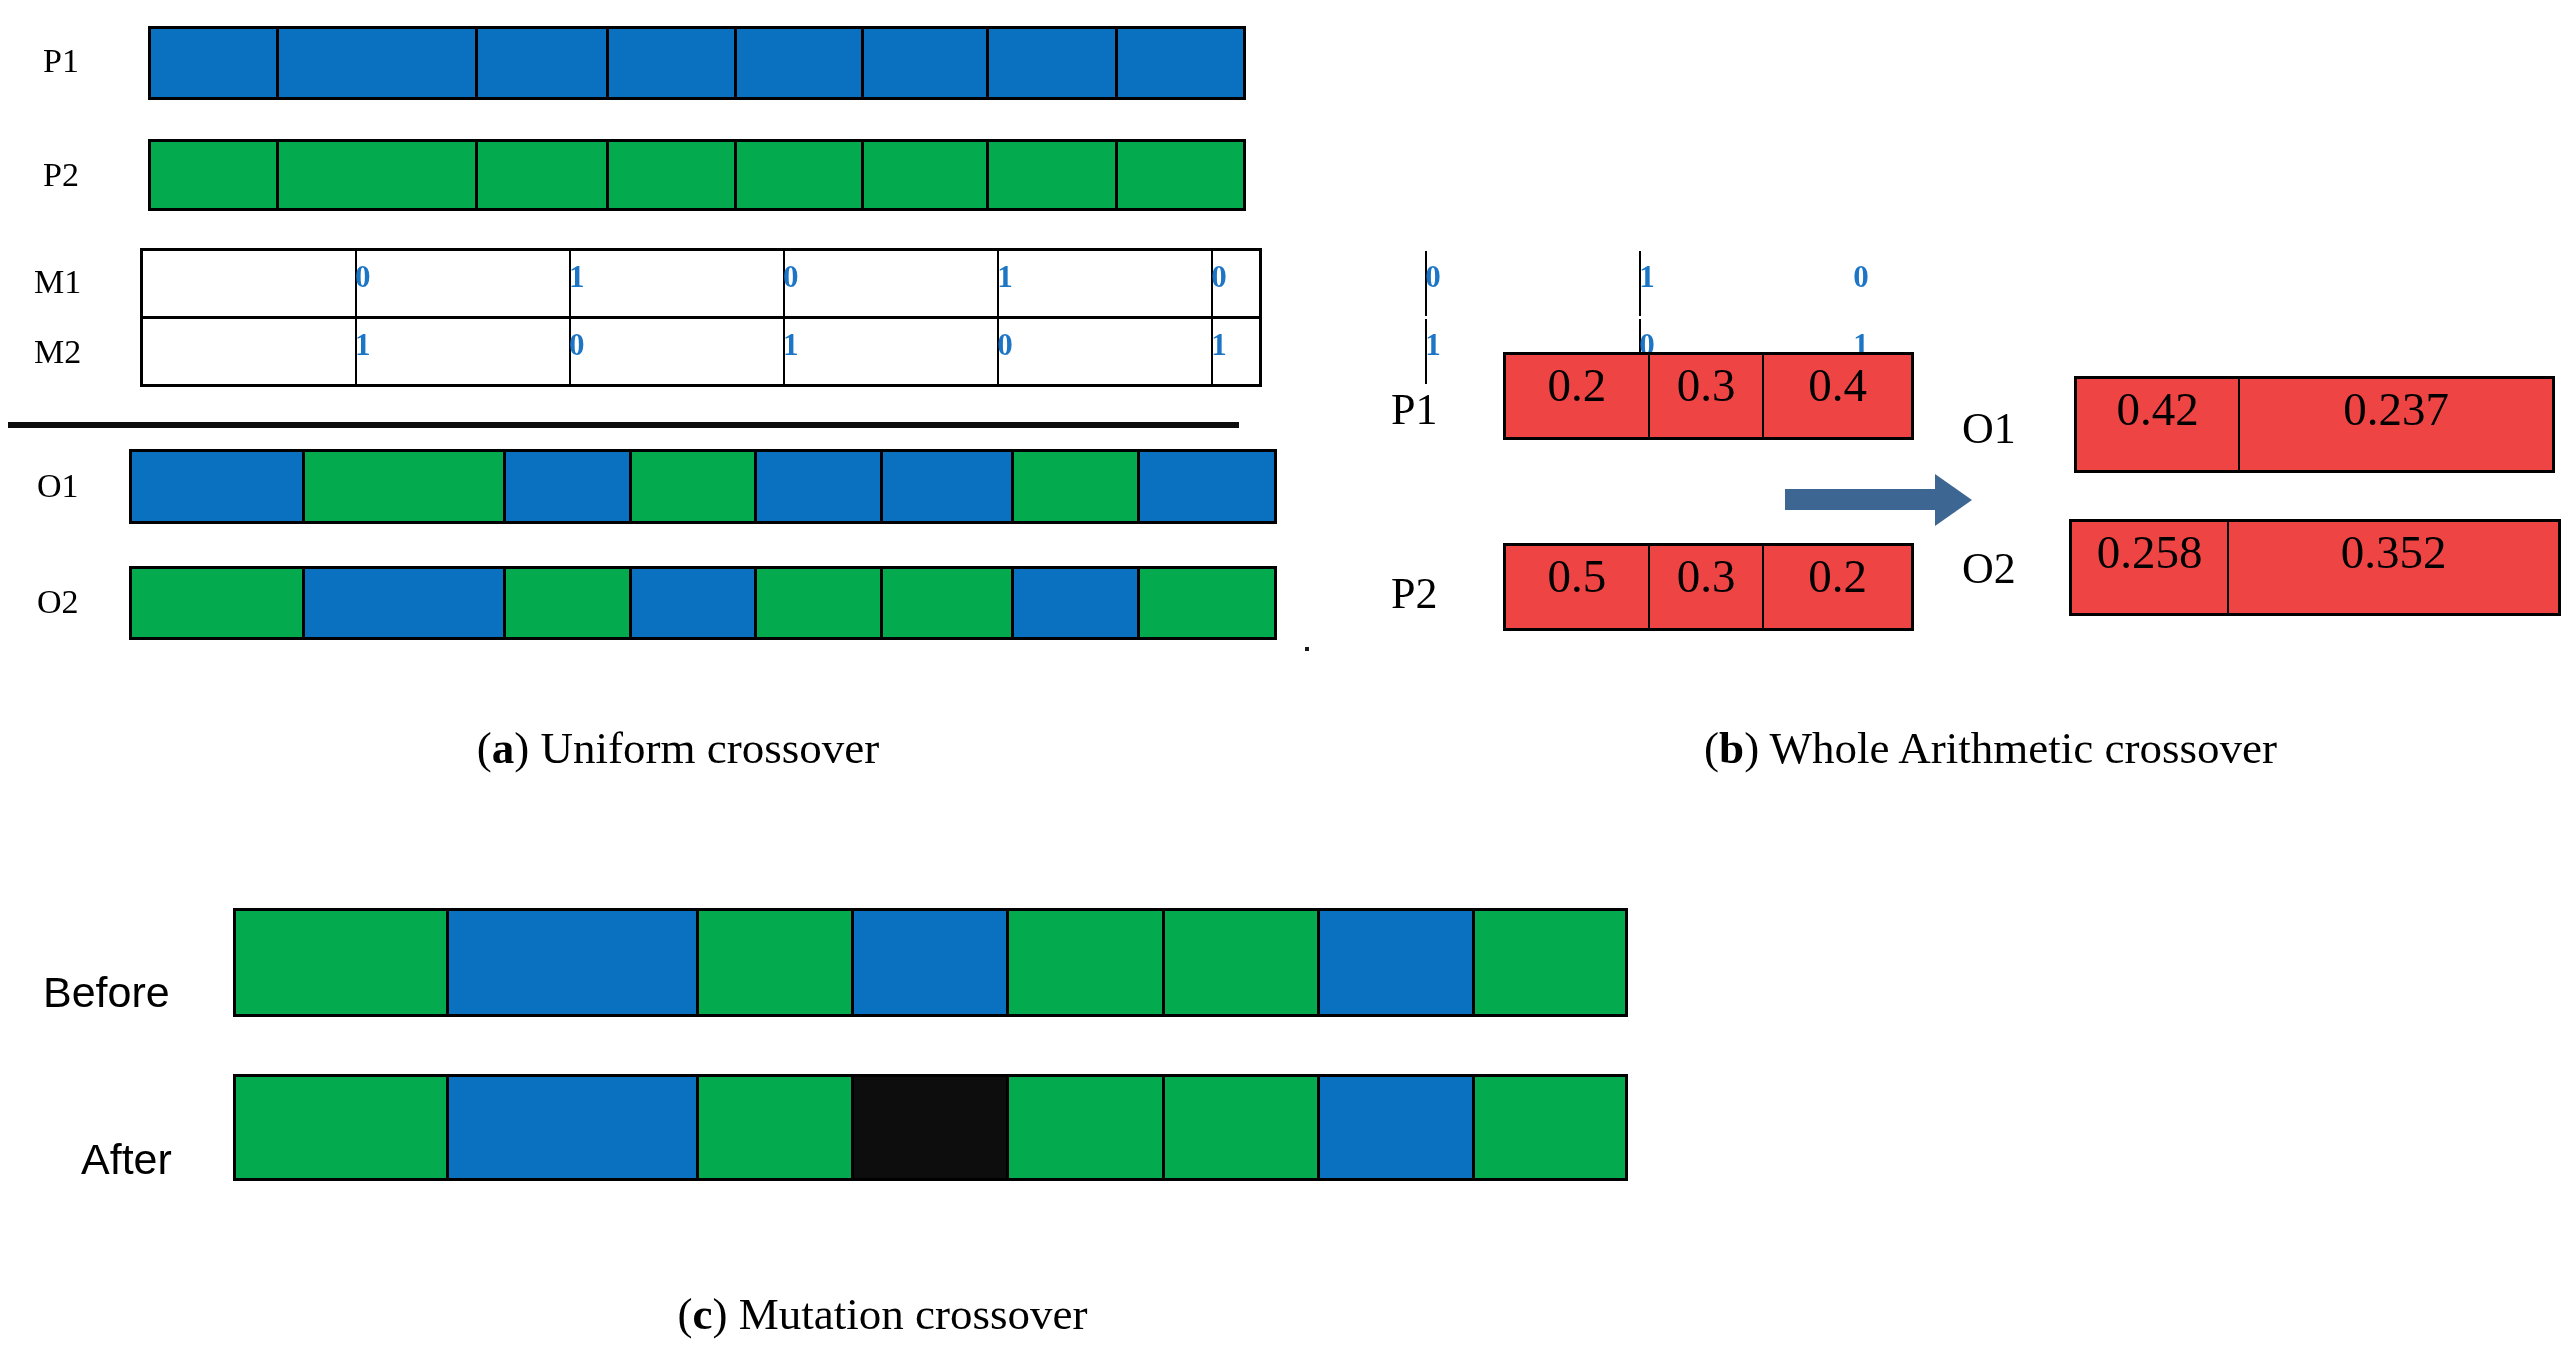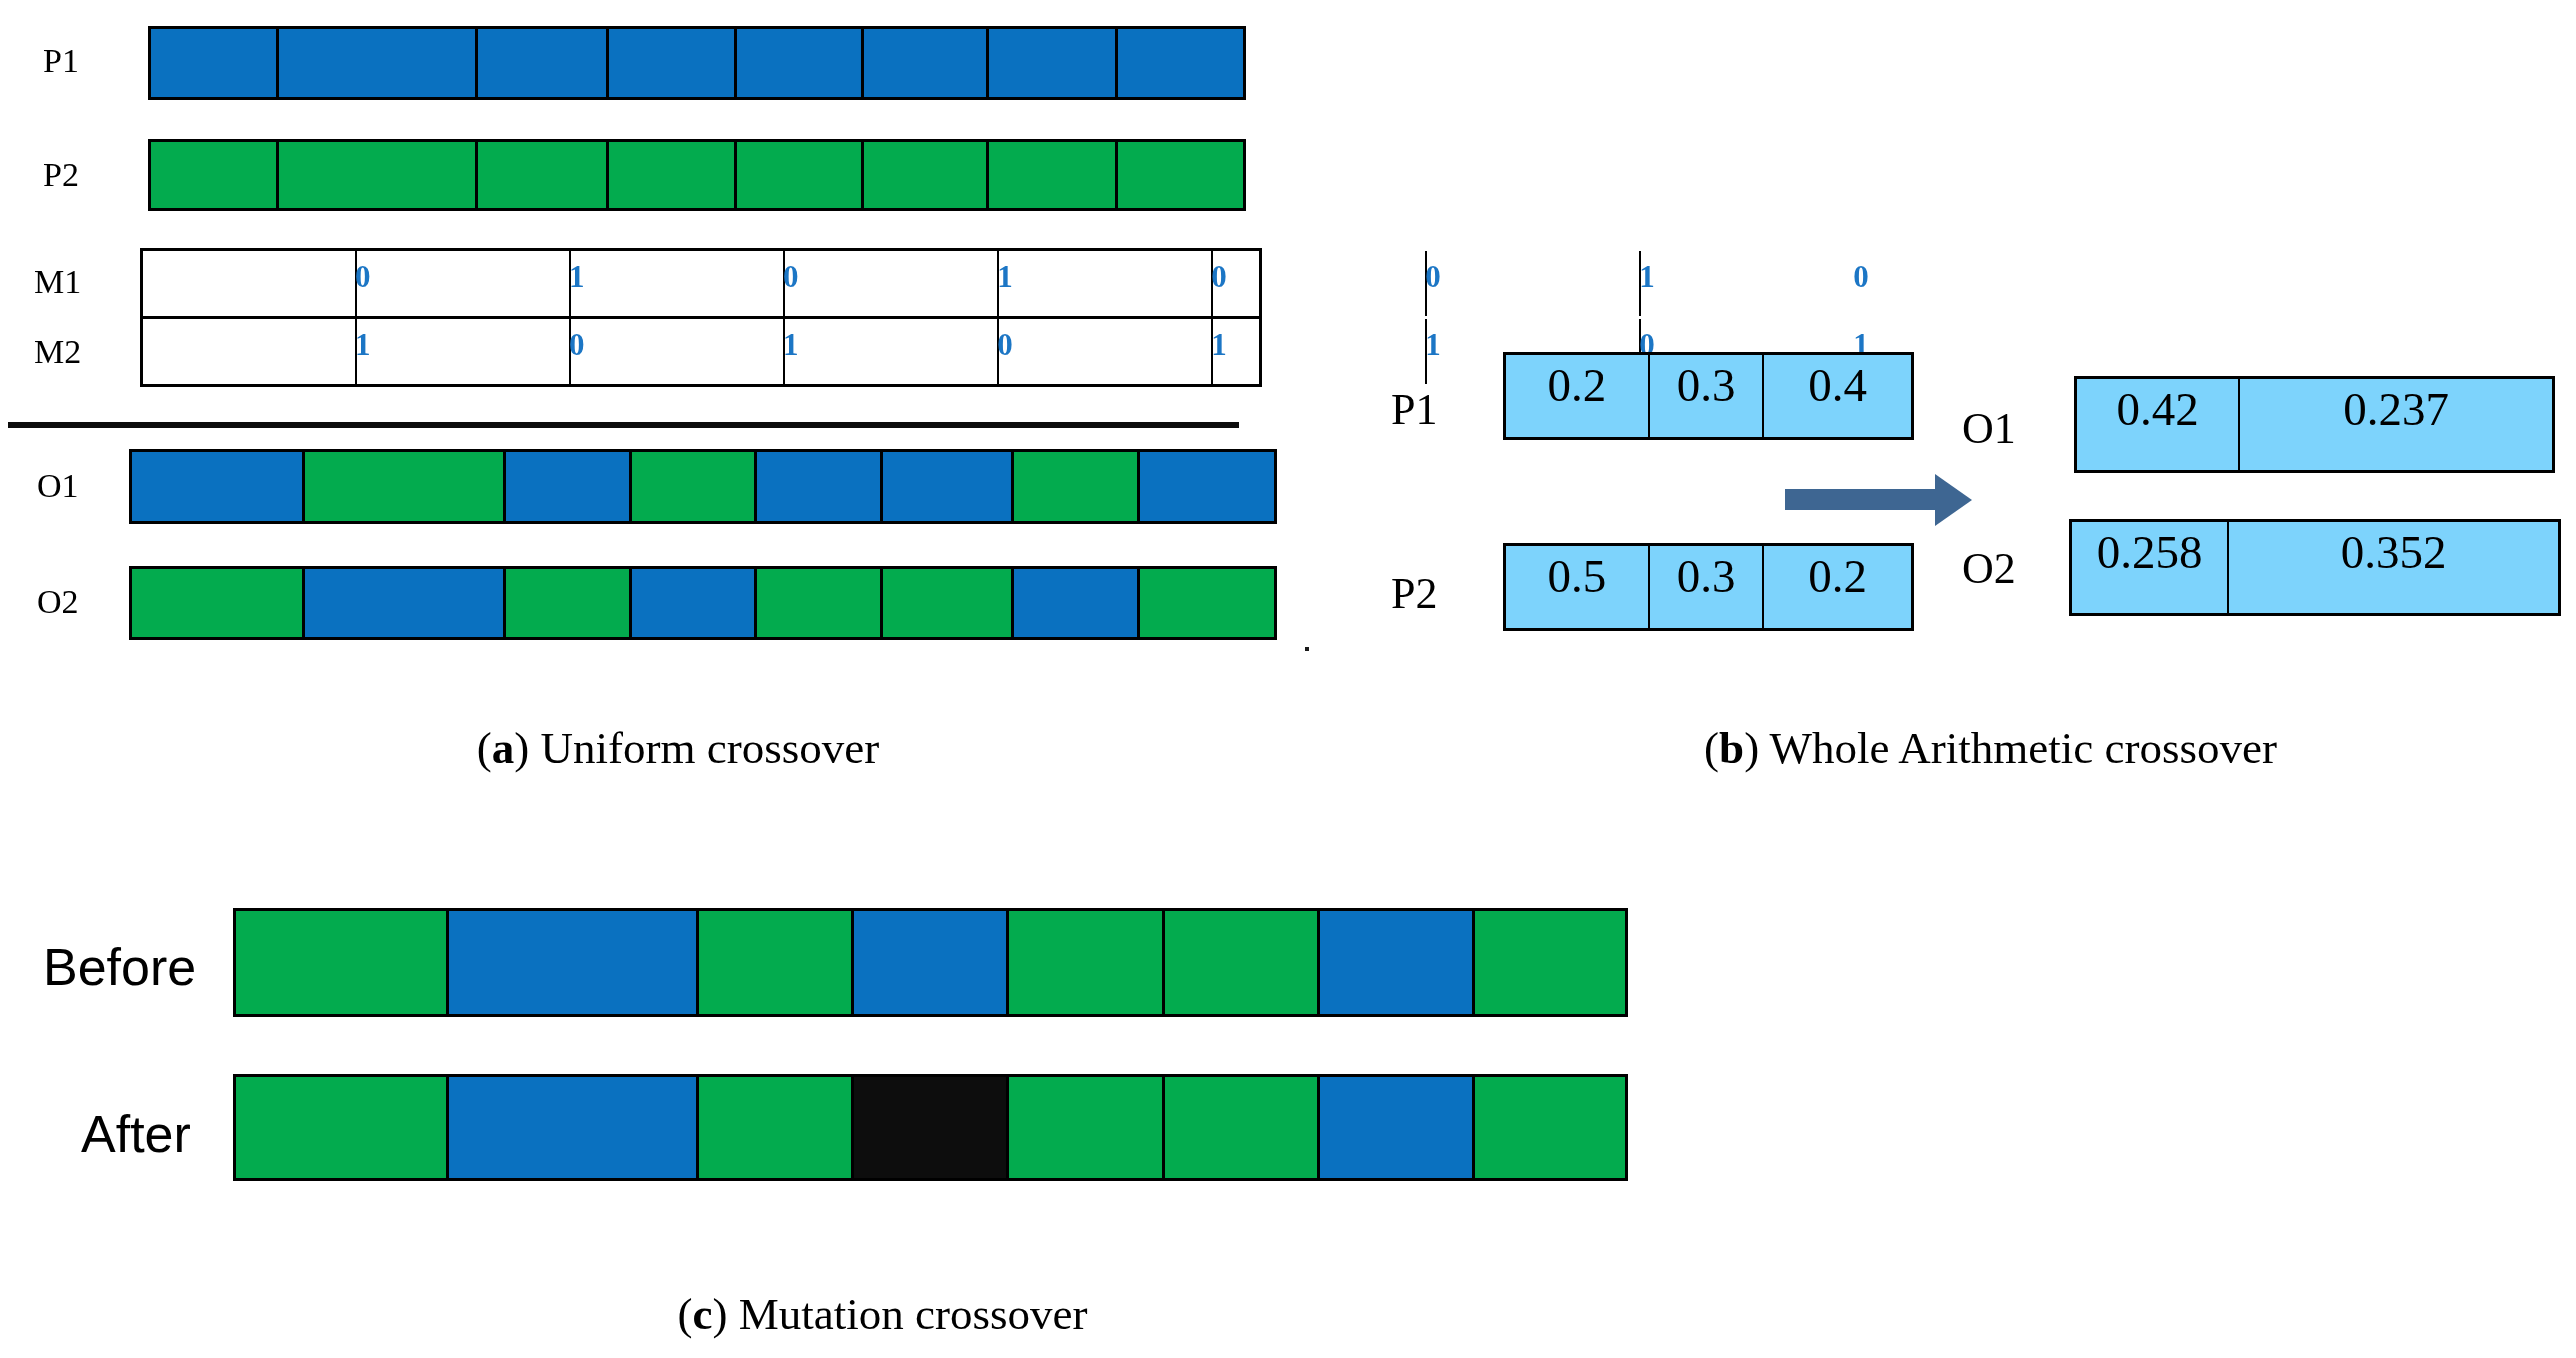--- a/index.html
+++ b/index.html
@@ -18,29 +18,29 @@
   .m-table{position:absolute;box-sizing:border-box;border:3.1px solid #000;
            display:flex;flex-direction:column;background:#fff;}
   .m-row{display:flex;flex:1;}
   .m-row:first-child{border-bottom:3.9px solid #000;}
   .m-row .cell{box-sizing:border-box;height:100%;flex-shrink:0;border-right:2.3px solid #000;
                font-size:31px;font-weight:700;padding:7.8px 0 0 19%;}
   .m-row .cell:last-child{border-right:0;flex-grow:1;}
 
   
   .b-table{position:absolute;box-sizing:border-box;border:3.1px solid #000;
-           display:flex;background:#7dd3fc;align-items:center;}
+           display:flex;background:#ef4444;align-items:center;}
   .b-table .cell{box-sizing:border-box;height:100%;flex-shrink:0;border-right:2.3px solid #000;
                  text-align:center;font-size:47px;padding-top:3.1px;}
   .b-table .cell:last-child{border-right:0;flex-grow:1;}
 
   .lbl{position:absolute;font-size:34px;line-height:1.1;}
   .lbl-lg{position:absolute;font-size:44px;line-height:1.1;}
-  .lbl-sans{position:absolute;font-size:52px;line-height:1.1;
-            font-family:"Liberation Sans","DejaVu Sans",sans-serif;}
+  .lbl-sans{position:absolute;font-size:43px;line-height:1.1;
+            font-family:"Liberation Sans","DejaVu Sans",sans-serif;margin-top:30px;}
   .caption{position:absolute;text-align:center;font-size:45px;line-height:1.2;}
   .caption b{font-weight:700;}
 
   
   #p1-row{left:148px;top:26px;width:1098px;height:74px;}
   #p1-label{left:43px;top:42px;}
   #p2-row{left:148px;top:139px;width:1098px;height:72px;}
   #p2-label{left:43px;top:156px;}
   #m-table{left:140px;top:248px;width:1122px;height:139px;}
   #m1-label{left:34px;top:263px;text-align:right;}

